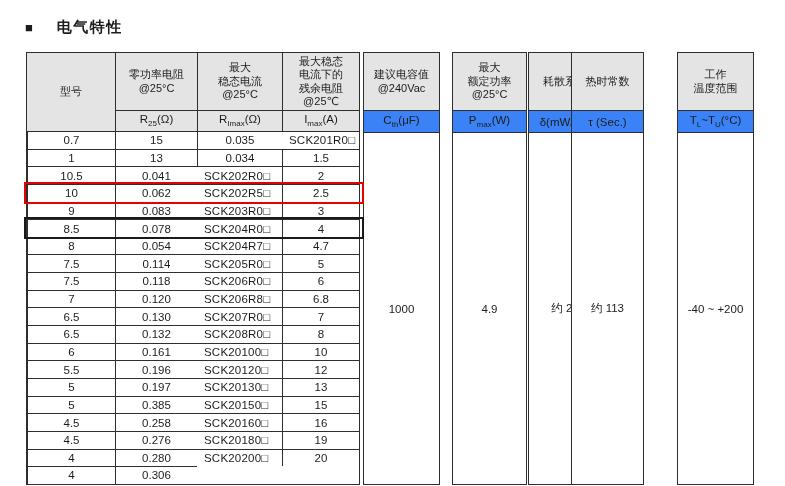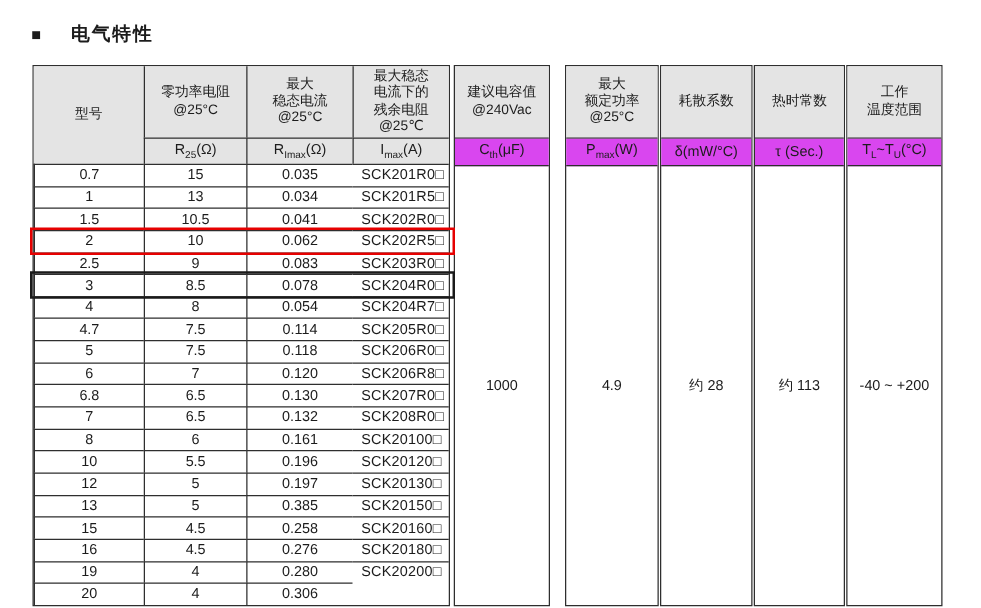--- a/index.html
+++ b/index.html
@@ -30,21 +30,21 @@
   .model{justify-content:flex-start;padding-left:7px;letter-spacing:0.2px;}
 
   .rbox{
     position:absolute;top:52px;height:433px;box-sizing:border-box;
     border:1px solid #2e2e2e;background:#fff;
     display:flex;flex-direction:column;
   }
   .bh1{height:57px;background:#e4e4e4;border-bottom:1px solid #2e2e2e;
        display:flex;align-items:center;justify-content:center;
        white-space:pre-line;text-align:center;font-size:11px;line-height:13.5px;}
-  .bh2{height:21px;background:#d946ef;border-bottom:1px solid #2e2e2e;
+  .bh2{height:21px;background:#3b82f6;border-bottom:1px solid #2e2e2e;
        display:flex;align-items:center;justify-content:center;font-size:11.5px;}
   .bval{flex:1;display:flex;align-items:center;justify-content:center;font-size:11.5px;}
 
   .hl{position:absolute;pointer-events:none;background:transparent;}
 </style>
 </head>
 <body>
 
 <div>
   <div class="title-row">
@@ -72,21 +72,20 @@
       <div class="c th sym bl bt">
         <span class="richwrap"><span>I</span><sub>max</sub><span>(A)</span></span>
       </div>
       <div class="c bl bt">0.7</div>
       <div class="c bl bt">15</div>
       <div class="c bl bt">0.035</div>
       <div class="c model bt">SCK201R0□</div>
       <div class="c bl bt">1</div>
       <div class="c bl bt">13</div>
       <div class="c bl bt">0.034</div>
-      <div class="c model bt">SCK201R5□</div>
       <div class="c bl bt">1.5</div>
       <div class="c bl bt">10.5</div>
       <div class="c bl bt">0.041</div>
       <div class="c model bt">SCK202R0□</div>
       <div class="c bl bt">2</div>
       <div class="c bl bt">10</div>
       <div class="c bl bt">0.062</div>
       <div class="c model bt">SCK202R5□</div>
       <div class="c bl bt">2.5</div>
       <div class="c bl bt">9</div>
@@ -170,21 +169,21 @@
         </div>
         <div class="bval">4.9</div>
       </div>
       <div class="rbox" style="left: 528px; width: 74px;">
         <div class="bh1">耗散系数</div>
         <div class="bh2">
           <span class="richwrap"><span>δ(mW/°C)</span></span>
         </div>
         <div class="bval">约 28</div>
       </div>
-      <div class="rbox" style="left: 603px; width: 73px;">
+      <div class="rbox" style="left: 571px; width: 73px;">
         <div class="bh1">热时常数</div>
         <div class="bh2">
           <span class="richwrap"><span>τ (Sec.)</span></span>
         </div>
         <div class="bval">约 113</div>
       </div>
       <div class="rbox" style="left: 677px; width: 77px;">
         <div class="bh1">工作
 温度范围</div>
         <div class="bh2">

